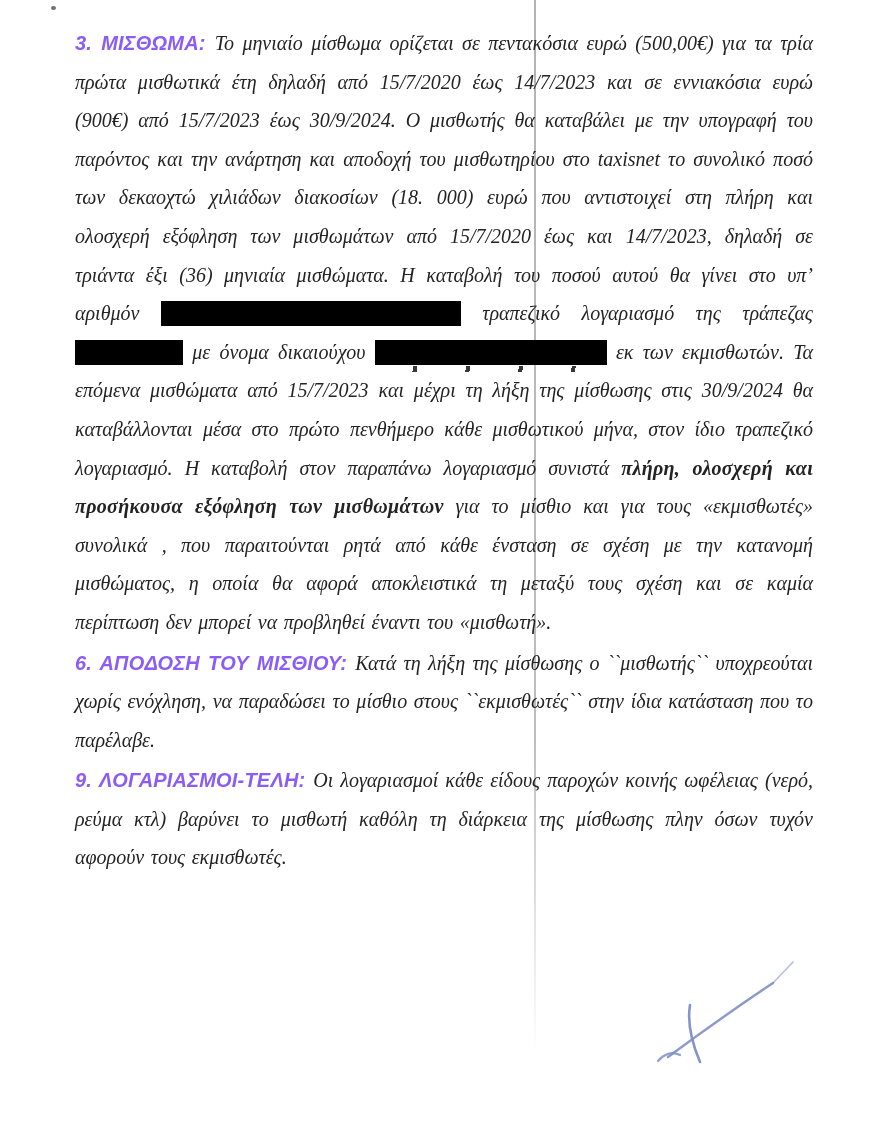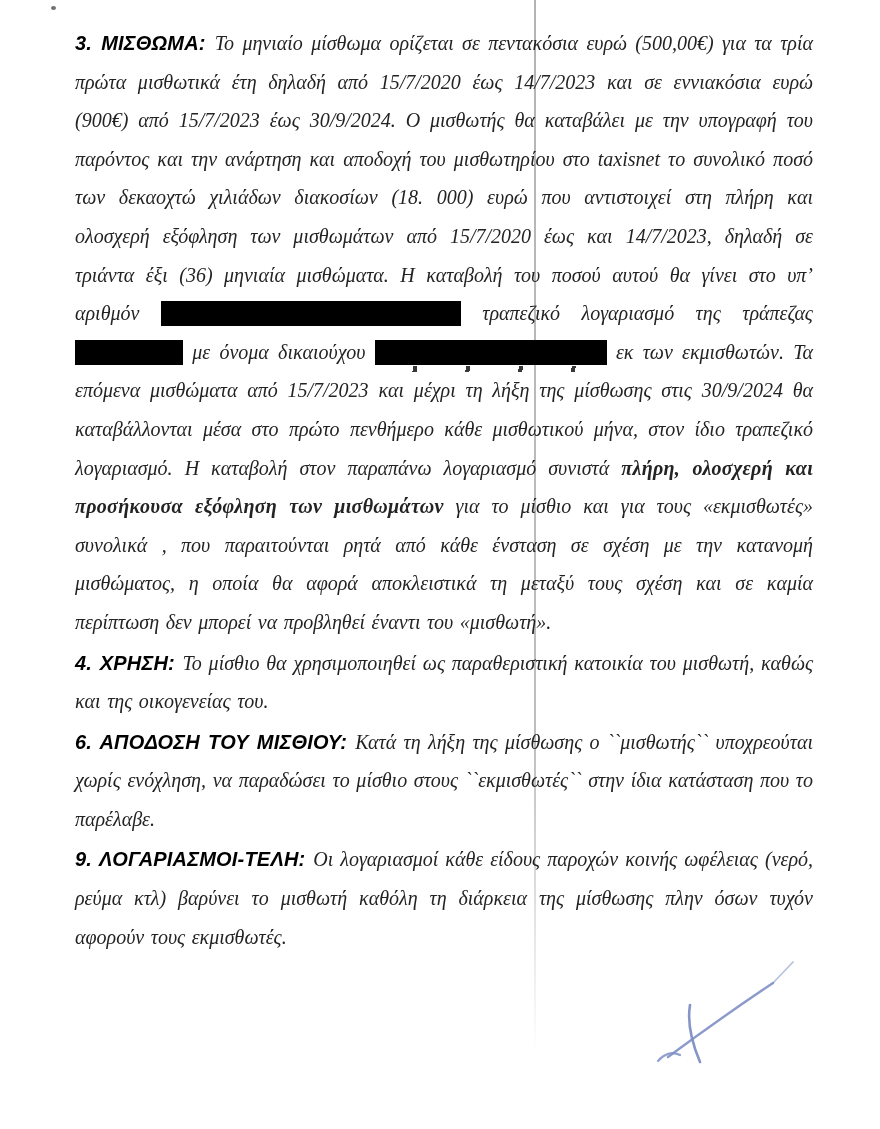--- a/index.html
+++ b/index.html
@@ -42,21 +42,21 @@
     line-height: 38.6px;
     text-align: justify;
     word-spacing: 1.5px;
   }
   .para { margin: 0 0 2px 0; }
   .sec-header {
     font-family: "Liberation Sans", sans-serif;
     font-weight: bold;
     font-style: italic;
     letter-spacing: .2px;
-    color: #000000;
+    color: #8b5cf6;
     margin-top: 44px;
   }
   .bold-run {
     font-weight: bold;
     letter-spacing: .3px;
   }
   .redaction {
     display: inline-block;
     height: 25px;
     background: #000;
@@ -84,21 +84,20 @@
 </style>
 </head>
 <body>
 
 <div class="page">
   <div class="crease"></div>
   <div class="corner-dot"></div>
 
   <div class="doc">
       <p class="para"><span class="sec-header">3. ΜΙΣΘΩΜΑ: </span><span>Το μηνιαίο μίσθωμα ορίζεται σε πεντακόσια ευρώ (500,00€) για τα τρία πρώτα μισθωτικά έτη δηλαδή από 15/7/2020 έως 14/7/2023 και σε εννιακόσια ευρώ (900€) από 15/7/2023 έως 30/9/2024. Ο μισθωτής θα καταβάλει με την υπογραφή του παρόντος και την ανάρτηση και αποδοχή του μισθωτηρίου στο taxisnet το συνολικό ποσό των δεκαοχτώ χιλιάδων διακοσίων (18. 000) ευρώ που αντιστοιχεί στη πλήρη και ολοσχερή εξόφληση των μισθωμάτων από 15/7/2020 έως και 14/7/2023, δηλαδή σε τριάντα έξι (36) μηνιαία μισθώματα. Η καταβολή του ποσού αυτού θα γίνει στο υπ’ αριθμόν </span><span class="redaction" style="width: 300px;"></span><span> τραπεζικό λογαριασμό της τράπεζας </span><span class="redaction" style="width: 108px;"></span><span> με όνομα δικαιούχου </span><span class="redaction redaction--marks" style="width: 232px;"></span><span> εκ των εκμισθωτών. Τα επόμενα μισθώματα από 15/7/2023 και μέχρι τη λήξη της μίσθωσης στις 30/9/2024 θα καταβάλλονται μέσα στο πρώτο πενθήμερο κάθε μισθωτικού μήνα, στον ίδιο τραπεζικό λογαριασμό. Η καταβολή στον παραπάνω λογαριασμό συνιστά </span><span class="bold-run">πλήρη, ολοσχερή και προσήκουσα εξόφληση των μισθωμάτων</span><span> για το μίσθιο και για τους «εκμισθωτές» συνολικά , που παραιτούνται ρητά από κάθε ένσταση σε σχέση με την κατανομή μισθώματος, η οποία θα αφορά αποκλειστικά τη μεταξύ τους σχέση και σε καμία περίπτωση δεν μπορεί να προβληθεί έναντι του «μισθωτή».</span></p>
-      <p class="para"><span class="sec-header">4. ΧΡΗΣΗ: </span><span>Το μίσθιο θα χρησιμοποιηθεί ως παραθεριστική κατοικία του μισθωτή, καθώς και της οικογενείας του.</span></p>
       <p class="para"><span class="sec-header">6. ΑΠΟΔΟΣΗ ΤΟΥ ΜΙΣΘΙΟΥ: </span><span>Κατά τη λήξη της μίσθωσης ο ``μισθωτής`` υποχρεούται χωρίς ενόχληση, να παραδώσει το μίσθιο στους ``εκμισθωτές`` στην ίδια κατάσταση που το παρέλαβε.</span></p>
       <p class="para"><span class="sec-header">9. ΛΟΓΑΡΙΑΣΜΟΙ-ΤΕΛΗ: </span><span>Οι λογαριασμοί κάθε είδους παροχών κοινής ωφέλειας (νερό, ρεύμα κτλ) βαρύνει το μισθωτή καθόλη τη διάρκεια της μίσθωσης πλην όσων τυχόν αφορούν τους εκμισθωτές.</span></p>
     </div>
 
   <svg class="pen-mark" viewBox="0 0 180 150" xmlns="http://www.w3.org/2000/svg">
     <g fill="none" stroke="#7e8fc5" stroke-linecap="round">
       <path d="M 28 122 C 55 102, 100 70, 133 48" stroke-width="2.4" opacity="0.9"></path>
       <path d="M 133 48 L 153 27" stroke-width="1.8" opacity="0.55"></path>
       <path d="M 50 70 C 47 88, 52 108, 60 127" stroke-width="2.6" opacity="0.95"></path>
       <path d="M 18 126 C 24 119, 32 116, 40 120" stroke-width="2.2" opacity="0.85"></path>

